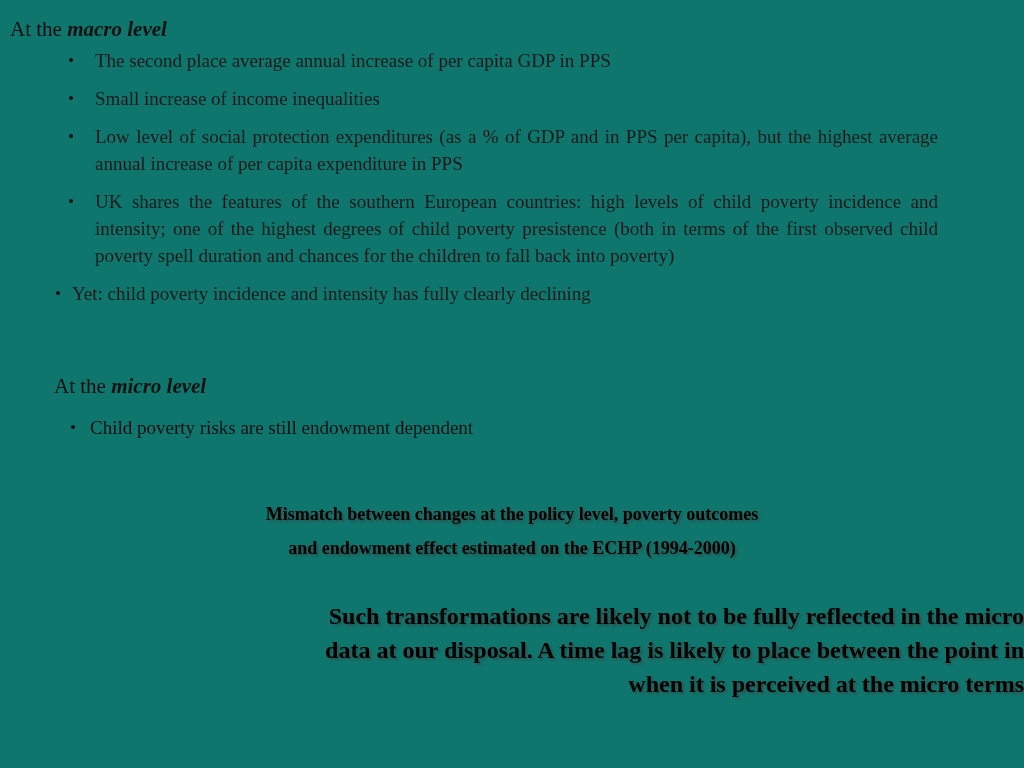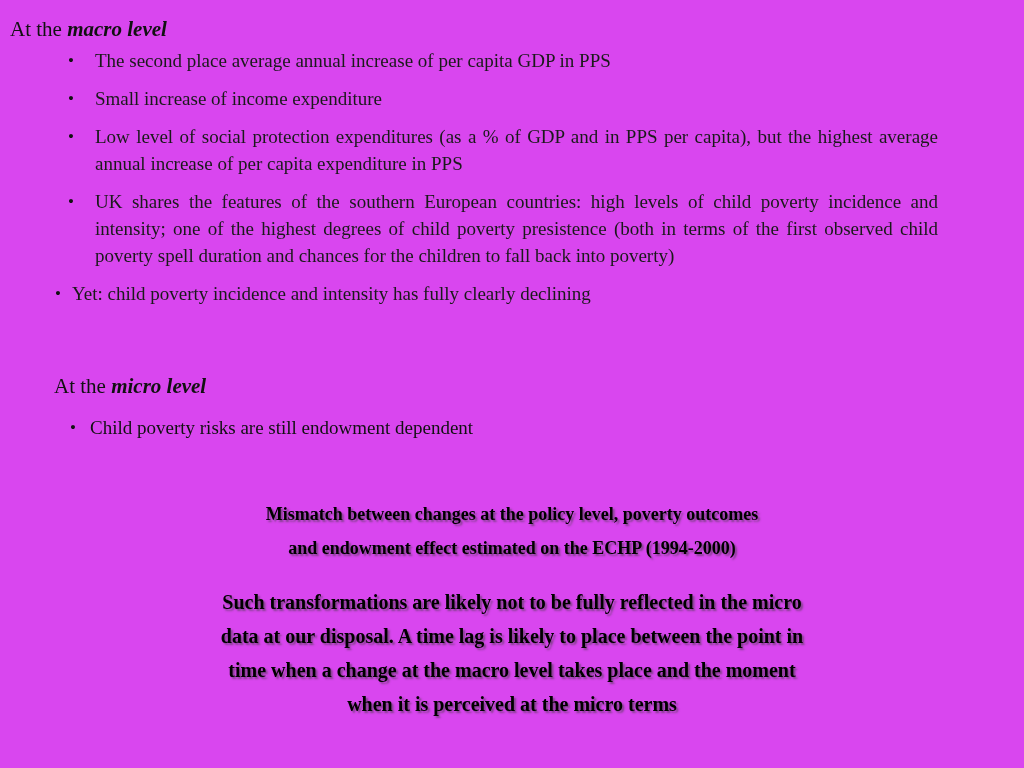--- a/index.html
+++ b/index.html
@@ -3,21 +3,21 @@
 <meta charset="utf-8">
 <style>
   html, body {
     margin: 0;
     padding: 0;
   }
   .slide {
     position: relative;
     width: 1024px;
     height: 768px;
-    background: #d946ef;
+    background: #0f766e;
     overflow: hidden;
     font-family: "Liberation Serif", "DejaVu Serif", serif;
     color: #111111;
   }
   .section-heading {
     position: absolute;
     left: 10px;
     font-size: 21px;
     line-height: 26px;
     color: #111111;
@@ -88,42 +88,43 @@
     font-weight: bold;
     color: #000000;
     text-shadow: 2px 2px 2px rgba(60, 60, 60, 0.55);
   }
   #callout-title {
     top: 497px;
     font-size: 18px;
     line-height: 34px;
   }
   #callout-body {
-    top: 585px;
-    font-size: 20px;
+    top: 599px;
+    font-size: 24px;
     line-height: 34px;
+    text-align: right;
   }
 </style>
 </head>
 <body>
 
 <div class="slide">
 
   <div class="section-heading" id="macro-heading">
     <span>At the </span><span class="emph">macro level</span>
   </div>
 
   <div class="bullet-list">
     <div class="bullet-row">
       <span class="marker">•</span>
       <span class="bullet-text">The second place average annual increase of per capita GDP in PPS</span>
     </div>
     <div class="bullet-row">
       <span class="marker">•</span>
-      <span class="bullet-text">Small increase of income expenditure</span>
+      <span class="bullet-text">Small increase of income inequalities</span>
     </div>
     <div class="bullet-row justify">
       <span class="marker">•</span>
       <span class="bullet-text">Low level of social protection expenditures (as a % of GDP and in PPS per capita), but the highest average annual increase of per capita expenditure in PPS</span>
     </div>
     <div class="bullet-row justify">
       <span class="marker">•</span>
       <span class="bullet-text">UK shares the features of the southern European countries: high levels of child poverty incidence and intensity; one of the highest degrees of child poverty presistence (both in terms of the first observed child poverty spell duration and chances for the children to fall back into poverty)</span>
     </div>
     <div class="bullet-row outdent">
@@ -142,17 +143,16 @@
   </div>
 
   <div class="callout" id="callout-title">
     <div>Mismatch between changes at the policy level, poverty outcomes</div>
     <div>and endowment effect estimated on the ECHP (1994-2000)</div>
   </div>
 
   <div class="callout" id="callout-body">
     <div>Such transformations are likely not to be fully reflected in the micro</div>
     <div>data at our disposal. A time lag is likely to place between the point in</div>
-    <div>time when a change at the macro level takes place and the moment</div>
     <div>when it is perceived at the micro terms</div>
   </div>
 
 </div>
 
 </body></html>

